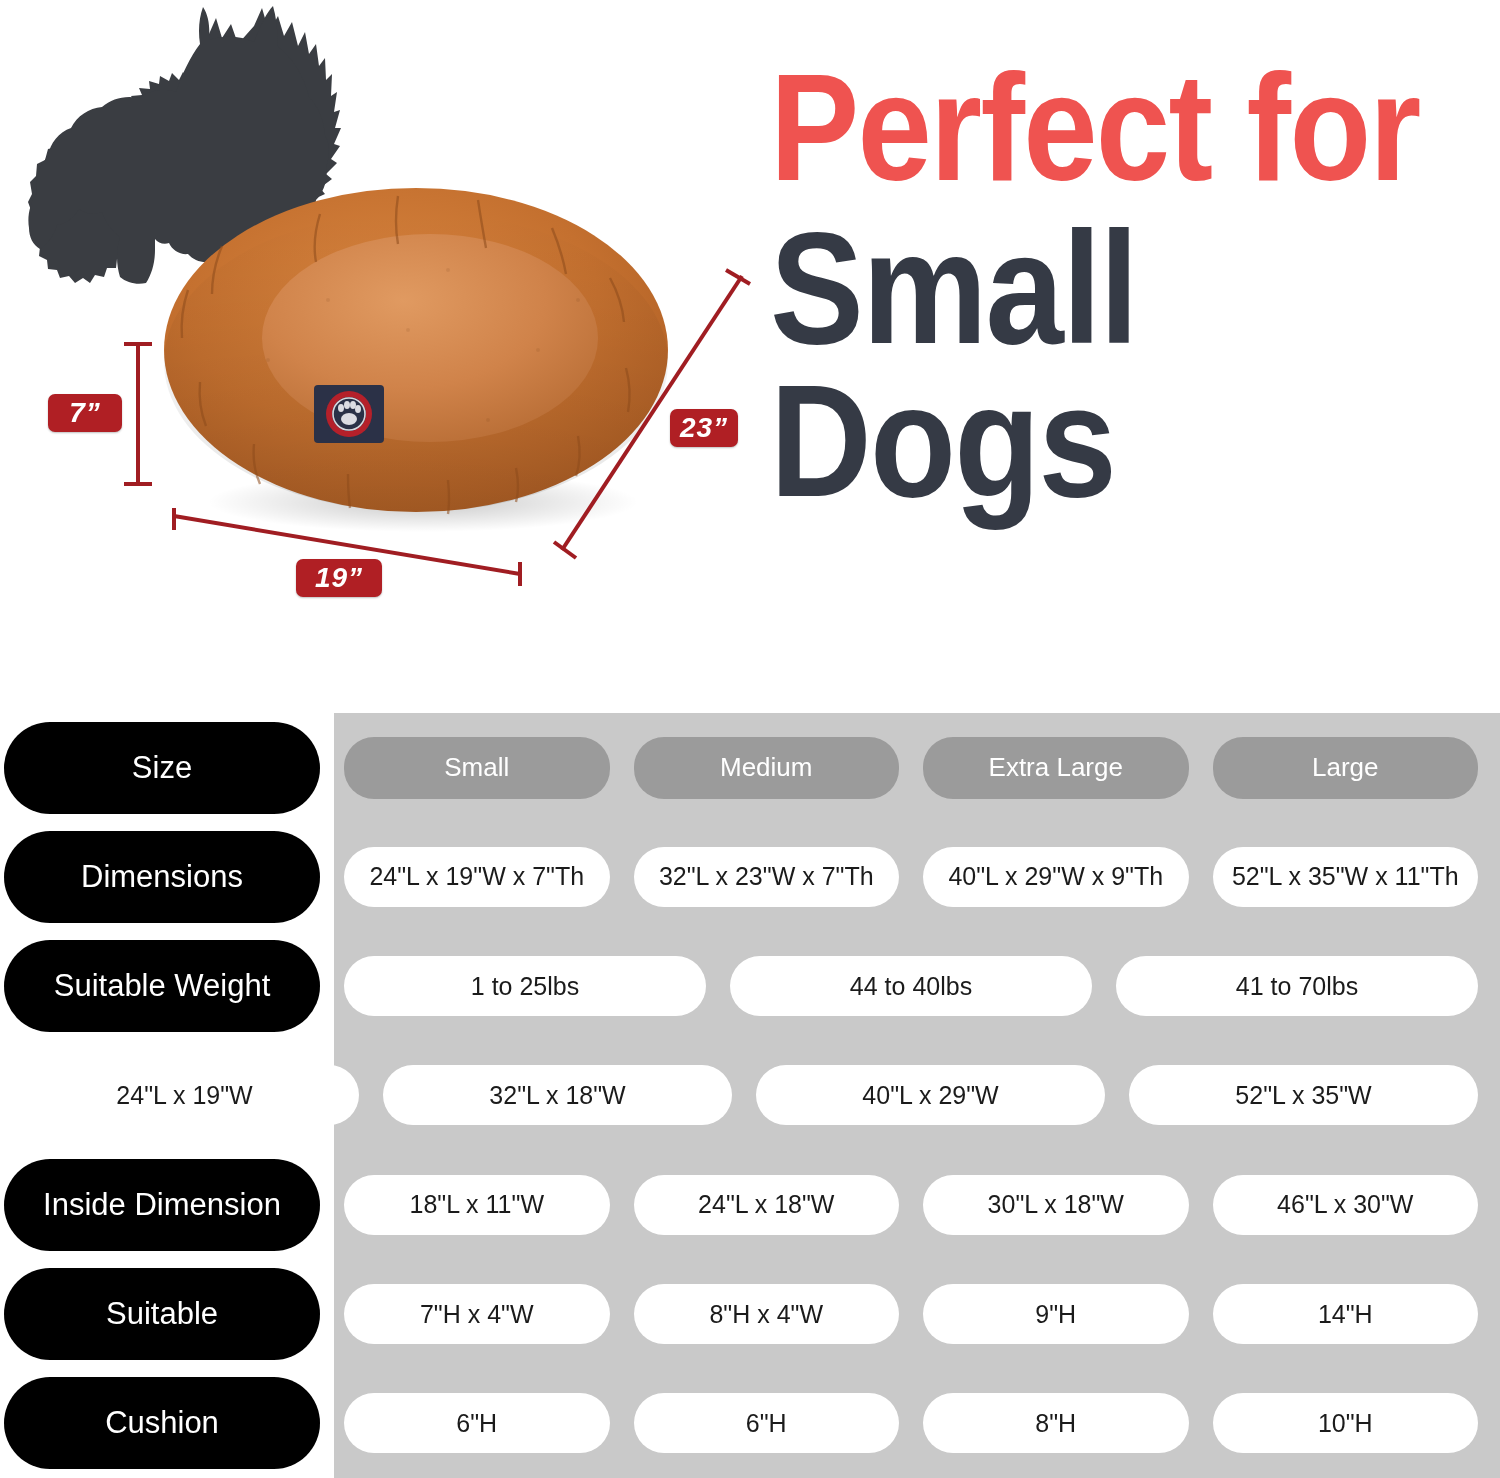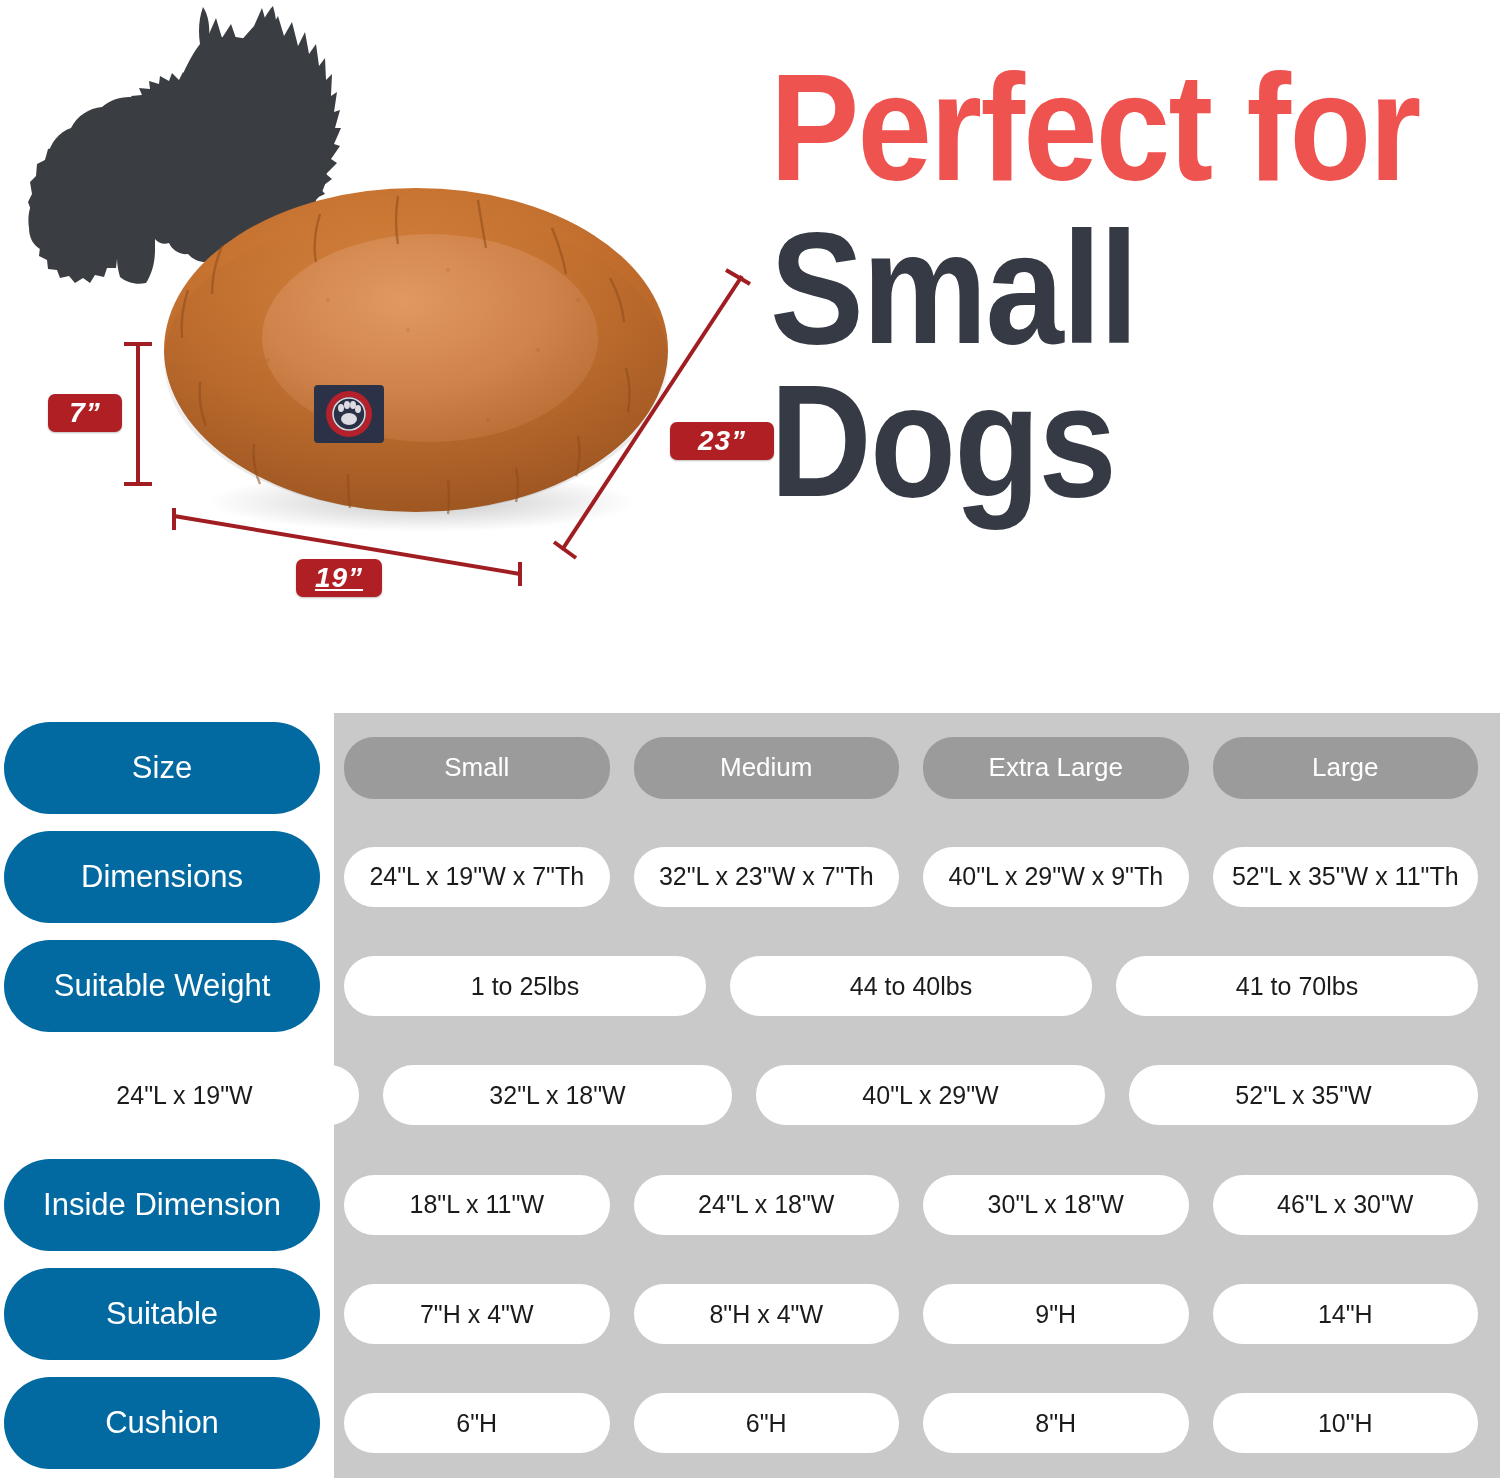--- a/index.html
+++ b/index.html
@@ -92,25 +92,24 @@
   }
   #callout-height {
     left: 48px;  top: 394px;
     width: 74px; height: 38px;
     font-size: 28px;
   }
   #callout-width {
     left: 296px; top: 559px;
     width: 86px;  height: 38px;
     font-size: 28px;
-    text-decoration: underline;
   }
   #callout-depth {
-    left: 670px; top: 422px;
-    width: 104px;  height: 38px;
+    left: 670px; top: 409px;
+    width: 68px;  height: 38px;
     font-size: 28px;
   }
   .measure-line { position: absolute; }
 
   
   #spec-table {
     position: absolute;
     left: 0;
     top: 713px;
     width: 1500px;
@@ -135,21 +134,21 @@
     display: flex;
     align-items: center;
     flex: 1 1 0;
     padding: 0;
   }
   .row-label {
     flex: 0 0 316px;
     margin-left: 4px;
     margin-right: 14px;
     height: 92px;
-    background: #0369a1;
+    background: #000000;
     border-radius: 46px;
     color: #ffffff;
     font-size: 31px;
     display: flex;
     align-items: center;
     justify-content: center;
     text-align: center;
     box-sizing: border-box;
     padding: 0 10px;
   }

